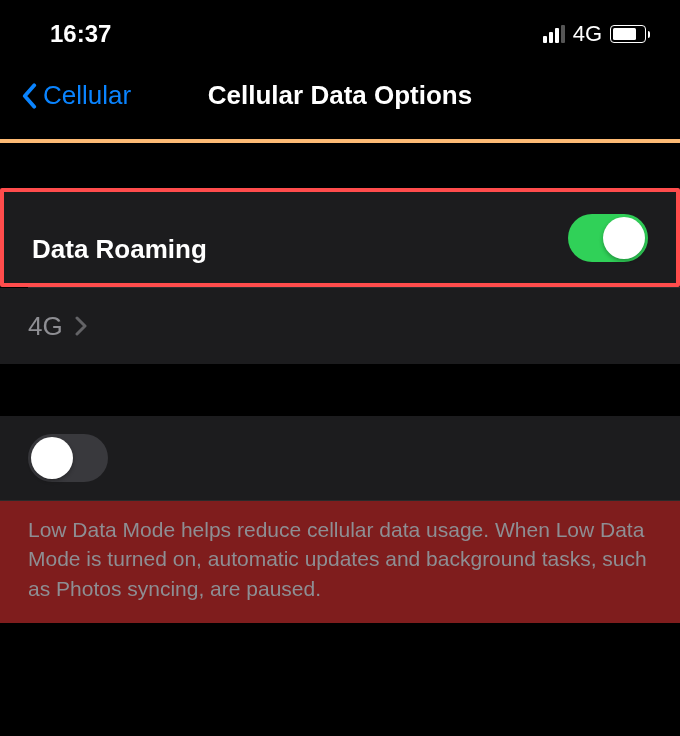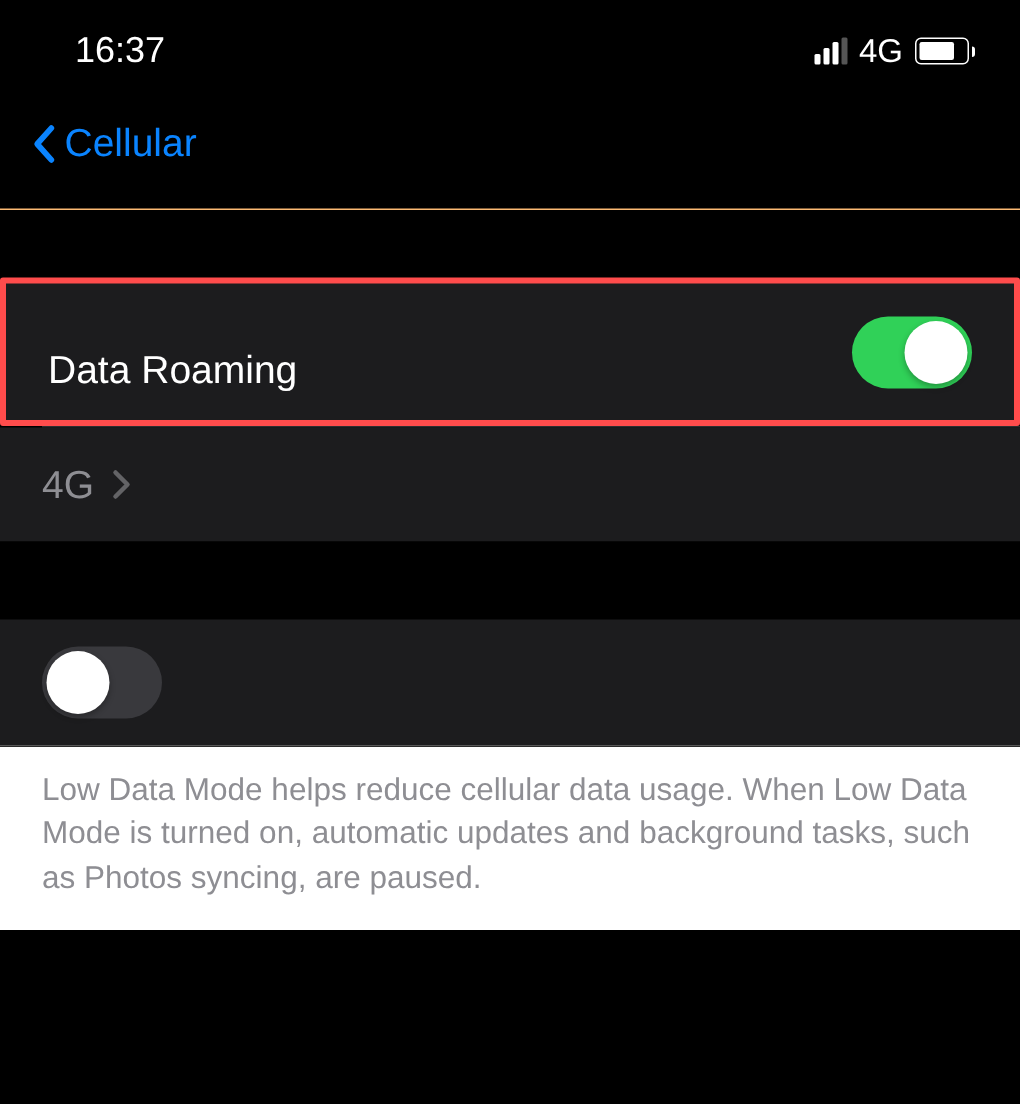--- a/index.html
+++ b/index.html
@@ -18,21 +18,21 @@
     }
     .status-bar {
       display: flex;
       justify-content: space-between;
       align-items: center;
       padding: 18px 30px 10px 50px;
       height: 60px;
     }
     .status-time {
       font-size: 24px;
-      font-weight: 400;
+      font-weight: 700;
       color: #fff;
     }
     .status-right {
       display: flex;
       align-items: center;
       gap: 8px;
     }
     .signal-bars {
       display: flex;
       align-items: flex-end;
@@ -76,21 +76,21 @@
       height: 7px;
       background: #fff;
       border-radius: 0 2px 2px 0;
       margin-left: 1.5px;
     }
     .nav-header {
       display: flex;
       align-items: flex-start;
       padding: 20px 22px 28px 22px;
       position: relative;
-      border-bottom: 1px solid #fdba74;
+      border-bottom: 4px solid #fdba74;
     }
     .back-button {
       display: flex;
       align-items: center;
       gap: 6px;
       color: #0a84ff;
       font-size: 26px;
       font-weight: 400;
       cursor: pointer;
     }
@@ -117,21 +117,21 @@
       padding: 18px 28px;
       background: #1c1c1e;
       min-height: 76px;
     }
     .row.highlighted {
       border: 4px solid #ff4c4c;
       border-radius: 2px;
     }
     .row-label {
       font-size: 26px;
-      font-weight: 400;
+      font-weight: 700;
       color: #fff;
       margin-top: 24px;
     }
     .row-value-wrap {
       display: flex;
       align-items: center;
       gap: 12px;
     }
     .row-value {
       font-size: 26px;
@@ -173,21 +173,21 @@
       right: 3px;
     }
     .toggle.off .toggle-knob {
       left: 3px;
     }
     .footer-text {
       padding: 14px 28px 20px 28px;
       font-size: 21px;
       line-height: 1.4;
       color: #8e8e93;
-      background: #ffffff;
+      background: #7f1d1d;
       border-top: 1px solid #2a2a2a;
     }
     .section-gap-small {
       height: 52px;
       background: #000;
     }
   </style>
 </head>
 <body>
 
@@ -210,20 +210,21 @@
   </div>
 </div>
 
 <div class="nav-header">
   <div class="back-button">
     <svg class="back-chevron" viewBox="0 0 12 22" fill="none">
       <path d="M10 2 L2 11 L10 20" stroke="#0a84ff" stroke-width="3.2" stroke-linecap="round" stroke-linejoin="round"></path>
     </svg>
     <span>Cellular</span>
   </div>
+  <div class="page-title">Cellular Data Options</div>
 </div>
 
 <div class="section-gap"></div>
 
 <div class="row highlighted">
   <div class="row-label">Data Roaming</div>
   <div class="toggle on">
     <div class="toggle-knob"></div>
   </div>
 </div>

